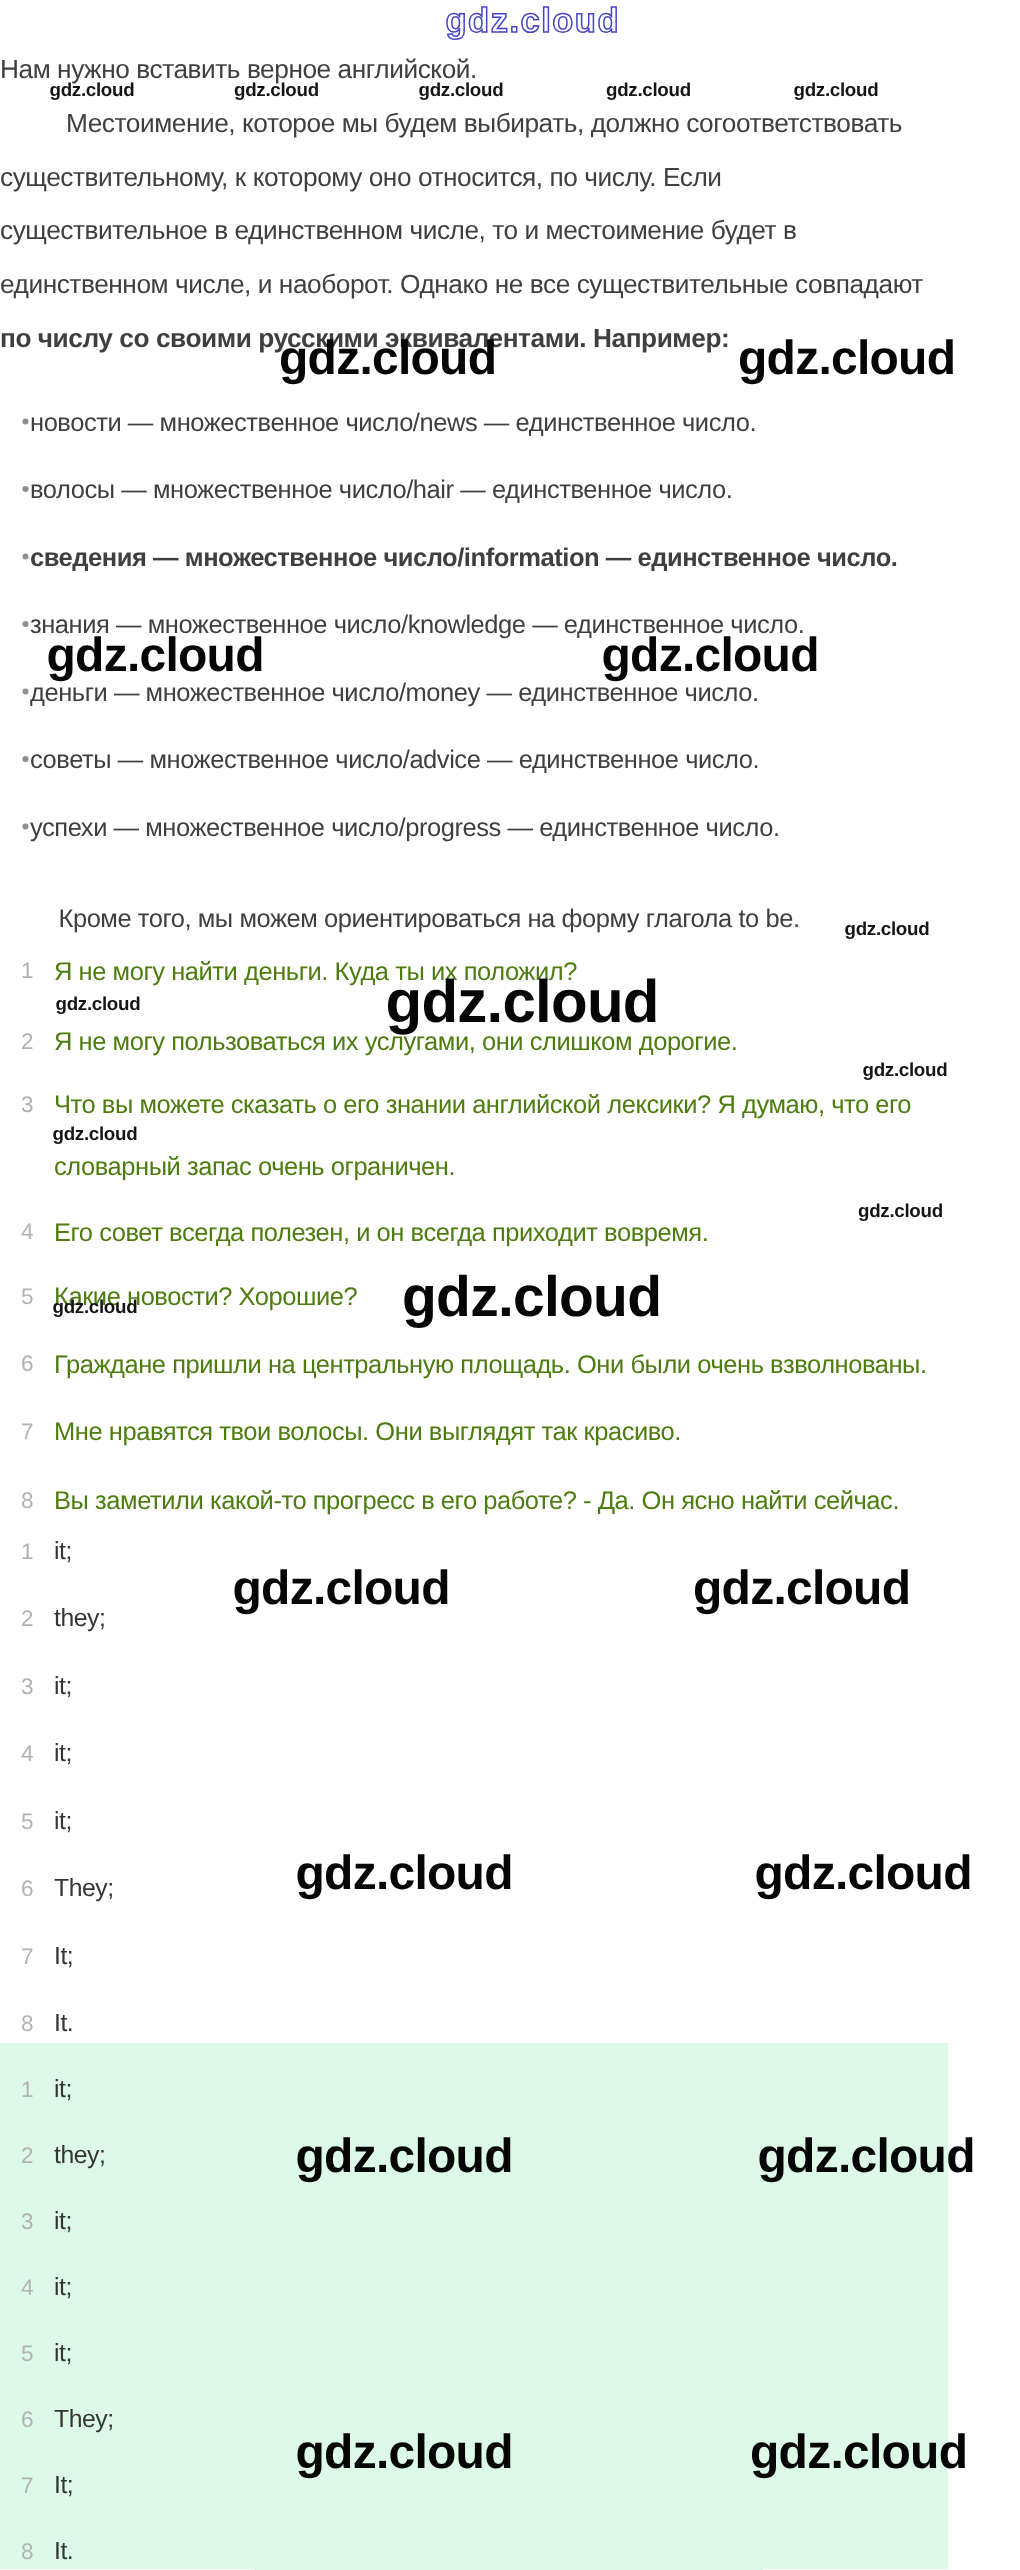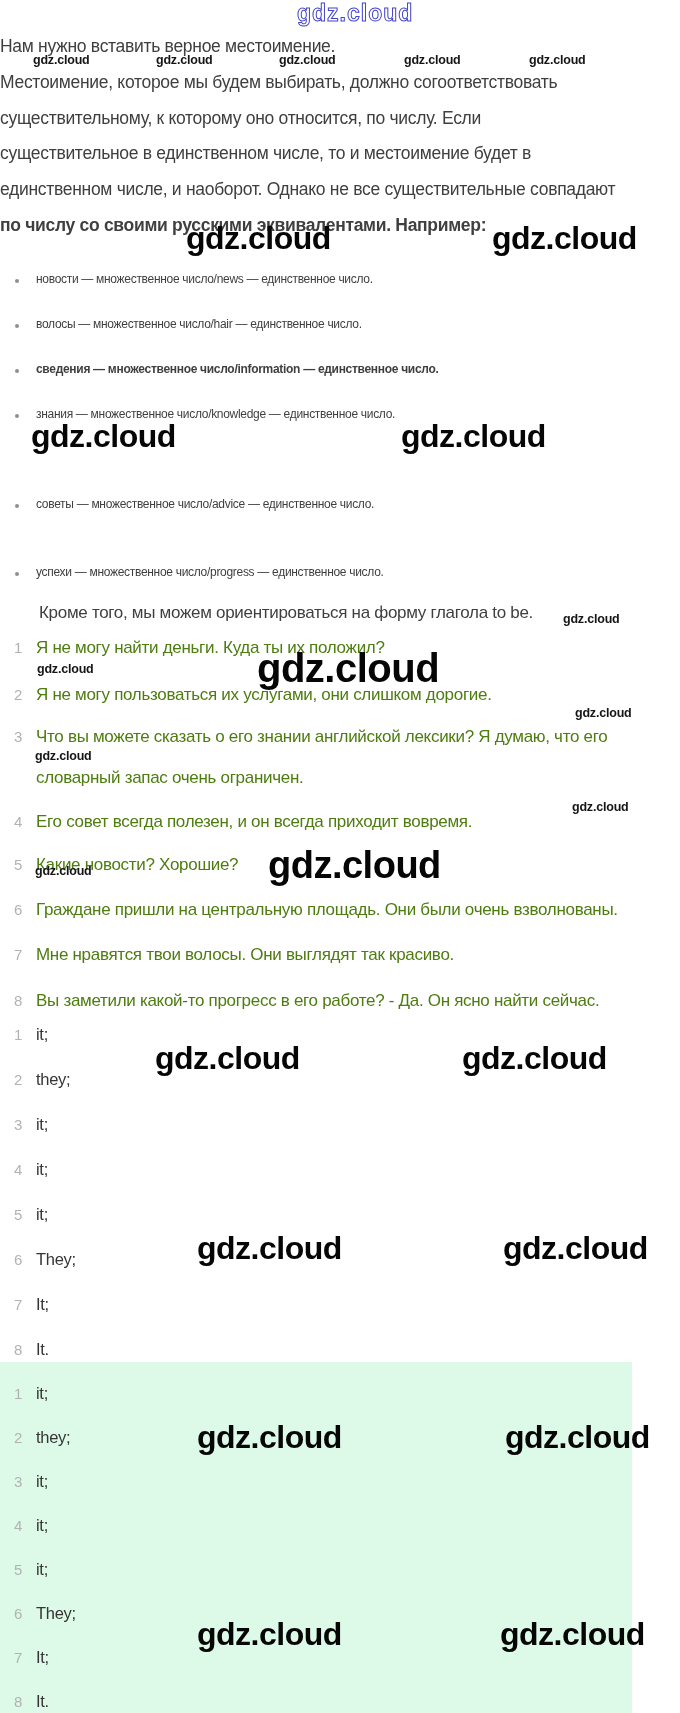--- a/index.html
+++ b/index.html
@@ -18,21 +18,21 @@
     color:#3f3f3f;
     white-space:nowrap;
   }
   .title-line{font-size:17.5px;}
   .bullet-row{position:absolute;left:0;width:680px;height:20px;}
   .bullet-dot{
     position:absolute;left:15px;top:7px;
     width:4px;height:4px;border-radius:50%;
     background:#8f8f8f;
   }
-  .bullet-text{position:absolute;left:36px;top:0;font-size:12px;letter-spacing:-0.3px;white-space:nowrap;}
+  .bullet-text{position:absolute;left:20px;top:0;font-size:17px;letter-spacing:-0.3px;white-space:nowrap;}
   .num-row{position:absolute;left:0;width:680px;height:22px;}
   .num{
     position:absolute;left:14px;top:1px;
     font-size:15px;color:#b2b2b2;letter-spacing:0;
   }
   .row-text{position:absolute;left:36px;top:0;font-size:17px;letter-spacing:-0.3px;white-space:nowrap;color:#4d7c0f;}
   .ans-text{font-size:16.5px;color:#353535;}
   .green-block{
     position:absolute;left:0;top:1362px;
     width:632px;height:351px;
@@ -53,23 +53,23 @@
   .wm-big-xl{font-size:40px;}
   .wm-big-l{font-size:38px;}
 </style>
 </head>
 <body>
 
 <div id="page">
 
   <div class="green-block" style="background:#ddfae8;"></div>
 
-  <div class="abs txt title-line" style="top:36px;">Нам нужно вставить верное местоимение.</div>
-
-  <div class="abs txt" style="top:72px;">Местоимение, которое мы будем выбирать, должно согоответствовать</div>
+  <div class="abs txt title-line" style="top:36px;">Нам нужно вставить верное английской.</div>
+
+  <div class="abs txt" style="top:72px;margin-left:44px;">Местоимение, которое мы будем выбирать, должно согоответствовать</div>
   <div class="abs txt" style="top:108px;">существительному, к которому оно относится, по числу. Если</div>
   <div class="abs txt" style="top:143px;">существительное в единственном числе, то и местоимение будет в</div>
   <div class="abs txt" style="top:179px;">единственном числе, и наоборот. Однако не все существительные совпадают</div>
   <div class="abs txt" style="top:215px;font-weight:bold;">по числу со своими русскими эквивалентами. Например:</div>
 
   <div class="bullet-row" style="top:272px;">
     <span class="bullet-dot"></span>
     <span class="bullet-text">новости — множественное число/news — единственное число.</span>
   </div>
   <div class="bullet-row" style="top:317px;padding-left:45px;">
@@ -77,25 +77,29 @@
     <span class="bullet-text">волосы — множественное число/hair — единственное число.</span>
   </div>
   <div class="bullet-row" style="top:362px;font-weight:bold;">
     <span class="bullet-dot"></span>
     <span class="bullet-text">сведения — множественное число/information — единственное число.</span>
   </div>
   <div class="bullet-row" style="top:407px;">
     <span class="bullet-dot"></span>
     <span class="bullet-text">знания — множественное число/knowledge — единственное число.</span>
   </div>
+  <div class="bullet-row" style="top:452px;">
+    <span class="bullet-dot"></span>
+    <span class="bullet-text">деньги — множественное число/money — единственное число.</span>
+  </div>
   <div class="bullet-row" style="top:497px;">
     <span class="bullet-dot"></span>
     <span class="bullet-text">советы — множественное число/advice — единственное число.</span>
   </div>
-  <div class="bullet-row" style="top:542px;margin-top:23px;">
+  <div class="bullet-row" style="top:542px;">
     <span class="bullet-dot"></span>
     <span class="bullet-text">успехи — множественное число/progress — единственное число.</span>
   </div>
 
   <div class="abs txt" style="top:603px;font-size:17px;margin-left:39px;">Кроме того, мы можем ориентироваться на форму глагола to be.</div>
 
   <div class="num-row" style="top:638px;">
     <span class="num">1</span>
     <span class="row-text">Я не могу найти деньги. Куда ты их положил?</span>
   </div>

